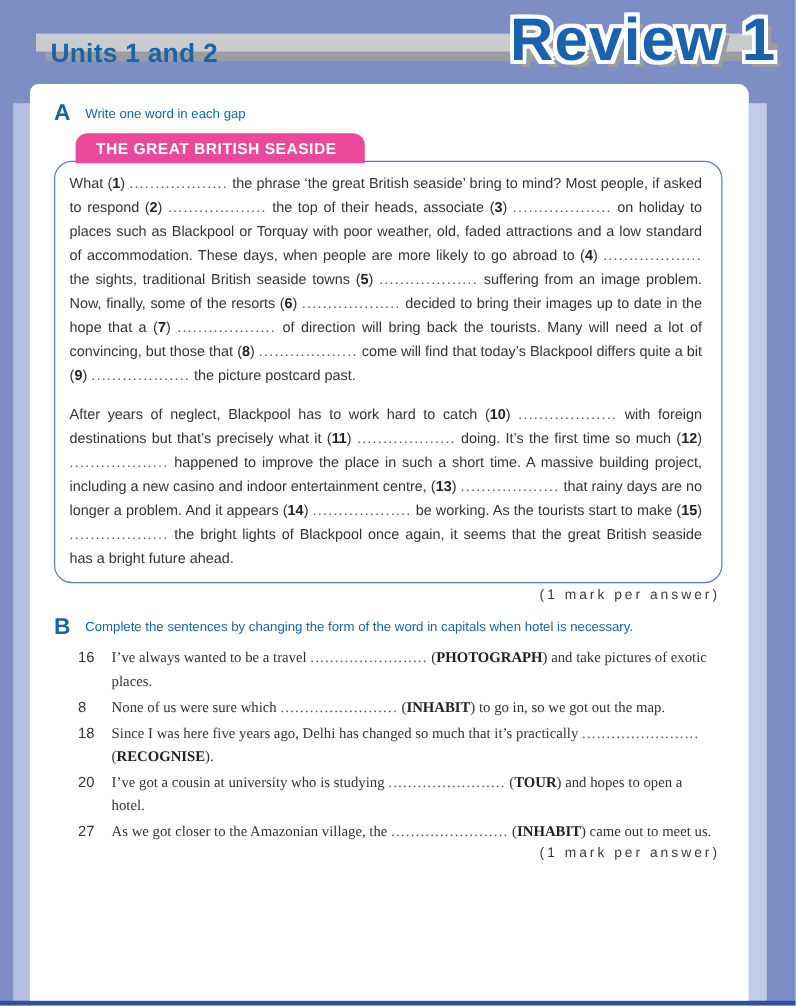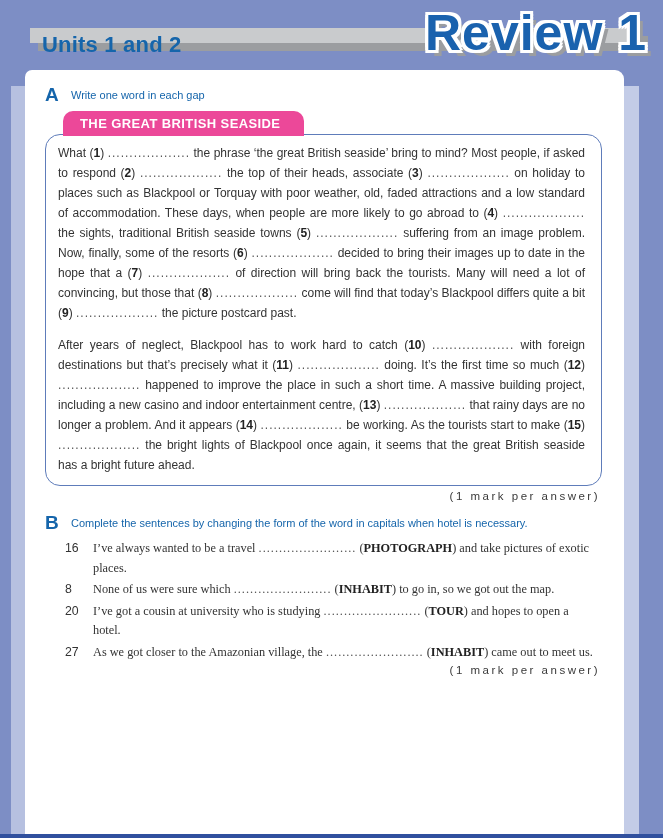--- a/index.html
+++ b/index.html
@@ -108,20 +108,24 @@
     <div class="items" id="b-items">
         <div class="item">
           <div class="item-num">16</div>
           <div class="item-text">I’ve always wanted to be a travel <span class="dots">........................</span> (<b>PHOTOGRAPH</b>) and take pictures of exotic places.</div>
         </div>
         <div class="item">
           <div class="item-num">8</div>
           <div class="item-text">None of us were sure which <span class="dots">........................</span> (<b>INHABIT</b>) to go in, so we got out the map.</div>
         </div>
         <div class="item">
+          <div class="item-num">18</div>
+          <div class="item-text">Since I was here five years ago, Delhi has changed so much that it’s practically <span class="dots">........................</span> (<b>RECOGNISE</b>).</div>
+        </div>
+        <div class="item">
           <div class="item-num">20</div>
           <div class="item-text">I’ve got a cousin at university who is studying <span class="dots">........................</span> (<b>TOUR</b>) and hopes to open a hotel.</div>
         </div>
         <div class="item">
           <div class="item-num">27</div>
           <div class="item-text">As we got closer to the Amazonian village, the <span class="dots">........................</span> (<b>INHABIT</b>) came out to meet us.</div>
         </div>
       </div>
 
     <div class="marks" style="margin-top:0; margin-bottom:6px;">(1 mark per answer)</div>

